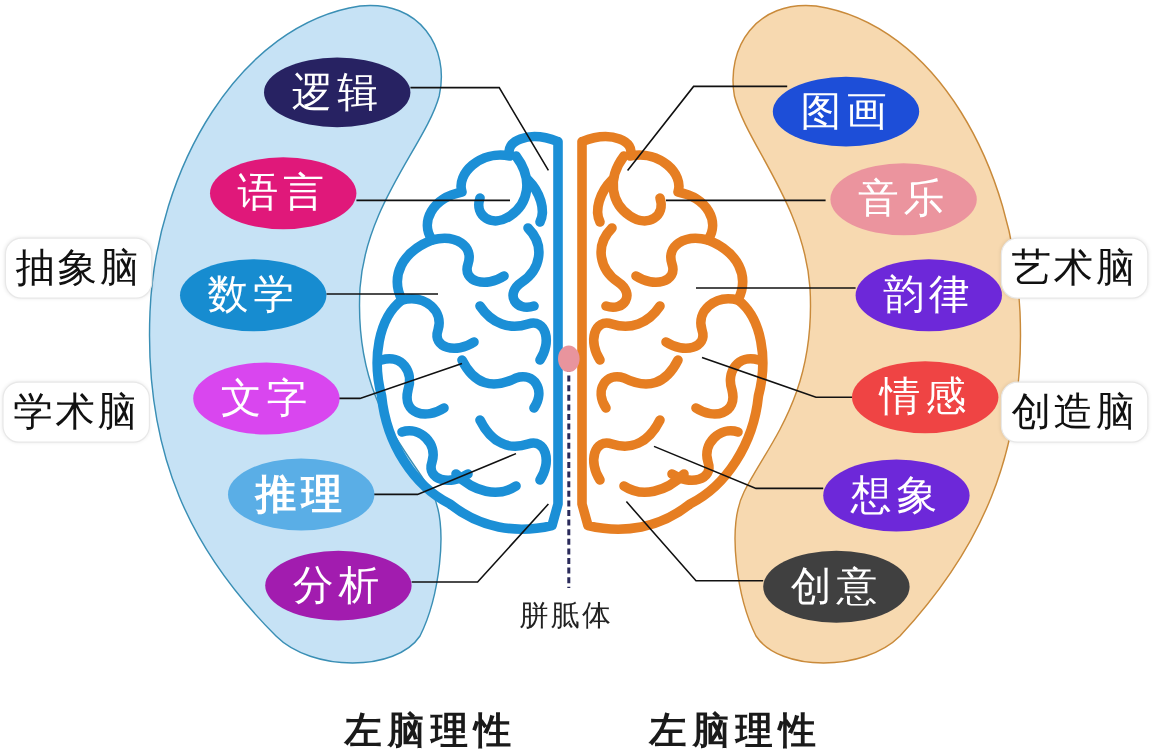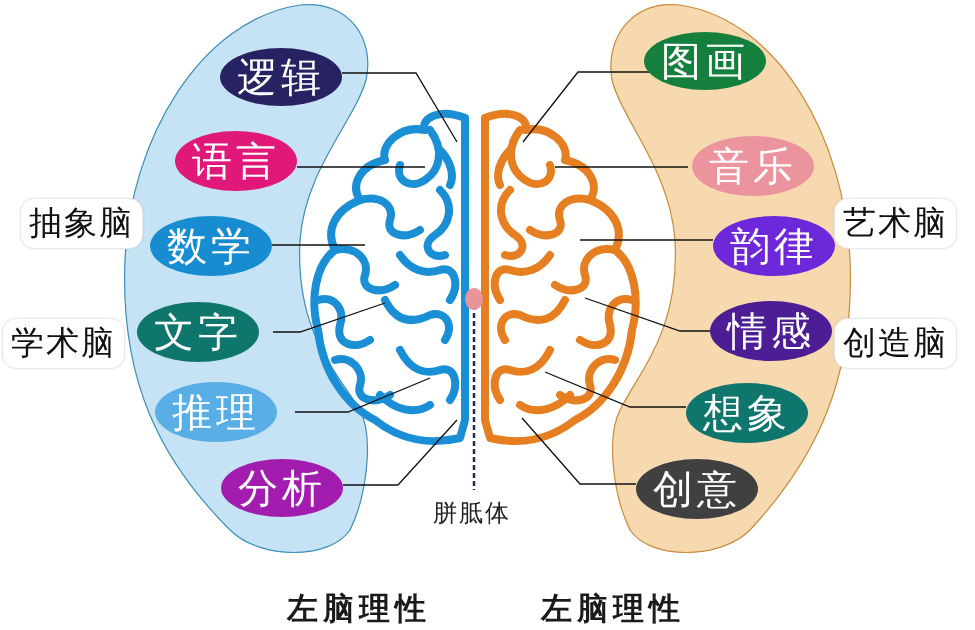--- a/index.html
+++ b/index.html
@@ -1,20 +1,20 @@
 <!DOCTYPE html>
 <html><head>
 <meta charset="utf-8">
 <style>
   html, body { margin: 0; padding: 0; background: #ffffff; }
   body { width: 975px; height: 630px; position: relative; overflow: hidden;
          font-family: "DejaVu Sans", "Liberation Sans", sans-serif; }
   svg.bg { position: absolute; left: 0; top: 0; }
   .oval { position: absolute; display: flex; align-items: center; justify-content: center;
-          border-radius: 50%; color: #ffffff; font-size: 40px; letter-spacing: 4px; }
+          border-radius: 50%; color: #ffffff; font-size: 34px; letter-spacing: 4px; }
   .side-label { position: absolute; background: #ffffff; border: 1px solid #e8e8e8;
                 border-radius: 14px; padding: 2px 8px; font-size: 33px; color: #111;
                 letter-spacing: 2px; box-shadow: 0 0 3px rgba(0,0,0,0.08); }
   .callosum-label { position: absolute; left: 433px; top: 497px; font-size: 24px; color: #222; letter-spacing: 2px; }
   .footer { position: absolute; top: 588px; font-size: 31px; font-weight: bold; color: #1a1a1a; letter-spacing: 5px; }
 </style>
 </head>
 <body>
 
 <svg class="bg" width="975" height="630" viewBox="0 0 975 630">
@@ -77,50 +77,50 @@
 
 <div class="oval" style="left:220px;top:48px;width:122px;height:58px;background:#272262;">
     <span>逻辑</span>
   </div>
 <div class="oval" style="left:175px;top:131px;width:122px;height:60px;background:#e0187a;">
     <span>语言</span>
   </div>
 <div class="oval" style="left:150px;top:216px;width:122px;height:60px;background:#178cd0;">
     <span>数学</span>
   </div>
-<div class="oval" style="left:137px;top:302px;width:122px;height:60px;background:#0f766e;">
+<div class="oval" style="left:161px;top:302px;width:122px;height:60px;background:#d946ef;">
     <span>文字</span>
   </div>
-<div class="oval" style="left:155px;top:382px;width:122px;height:60px;background:#5aaee6;">
+<div class="oval" style="left:190px;top:382px;width:122px;height:60px;background:#5aaee6;font-weight:bold;">
     <span>推理</span>
   </div>
 <div class="oval" style="left:221px;top:459px;width:122px;height:58px;background:#a21caf;">
     <span>分析</span>
   </div>
 
-<div class="oval" style="left:644px;top:32px;width:122px;height:58px;background:#15803d;">
+<div class="oval" style="left:644px;top:64px;width:122px;height:58px;background:#1d4ed8;">
     <span>图画</span>
   </div>
 <div class="oval" style="left:692px;top:136px;width:122px;height:60px;background:#eb949e;">
     <span>音乐</span>
   </div>
 <div class="oval" style="left:713px;top:216px;width:122px;height:60px;background:#6d28d9;">
     <span>韵律</span>
   </div>
-<div class="oval" style="left:710px;top:301px;width:122px;height:60px;background:#4c1d95;">
+<div class="oval" style="left:710px;top:301px;width:122px;height:60px;background:#ef4444;">
     <span>情感</span>
   </div>
-<div class="oval" style="left:686px;top:383px;width:122px;height:60px;background:#0f766e;">
+<div class="oval" style="left:686px;top:383px;width:122px;height:60px;background:#6d28d9;">
     <span>想象</span>
   </div>
 <div class="oval" style="left:636px;top:459px;width:122px;height:60px;background:#404040;">
     <span>创意</span>
   </div>
 
-<div class="side-label" style="left:20px;top:198px;">抽象脑</div>
+<div class="side-label" style="left:4px;top:198px;">抽象脑</div>
 <div class="side-label" style="left:2px;top:318px;">学术脑</div>
 <div class="side-label" style="left:834px;top:198px;">艺术脑</div>
 <div class="side-label" style="left:834px;top:318px;">创造脑</div>
 
 <div class="callosum-label">胼胝体</div>
 
 <div class="footer" style="left:287px;">左脑理性</div>
 <div class="footer" style="left:541px;">左脑理性</div>
 
 </body></html>

